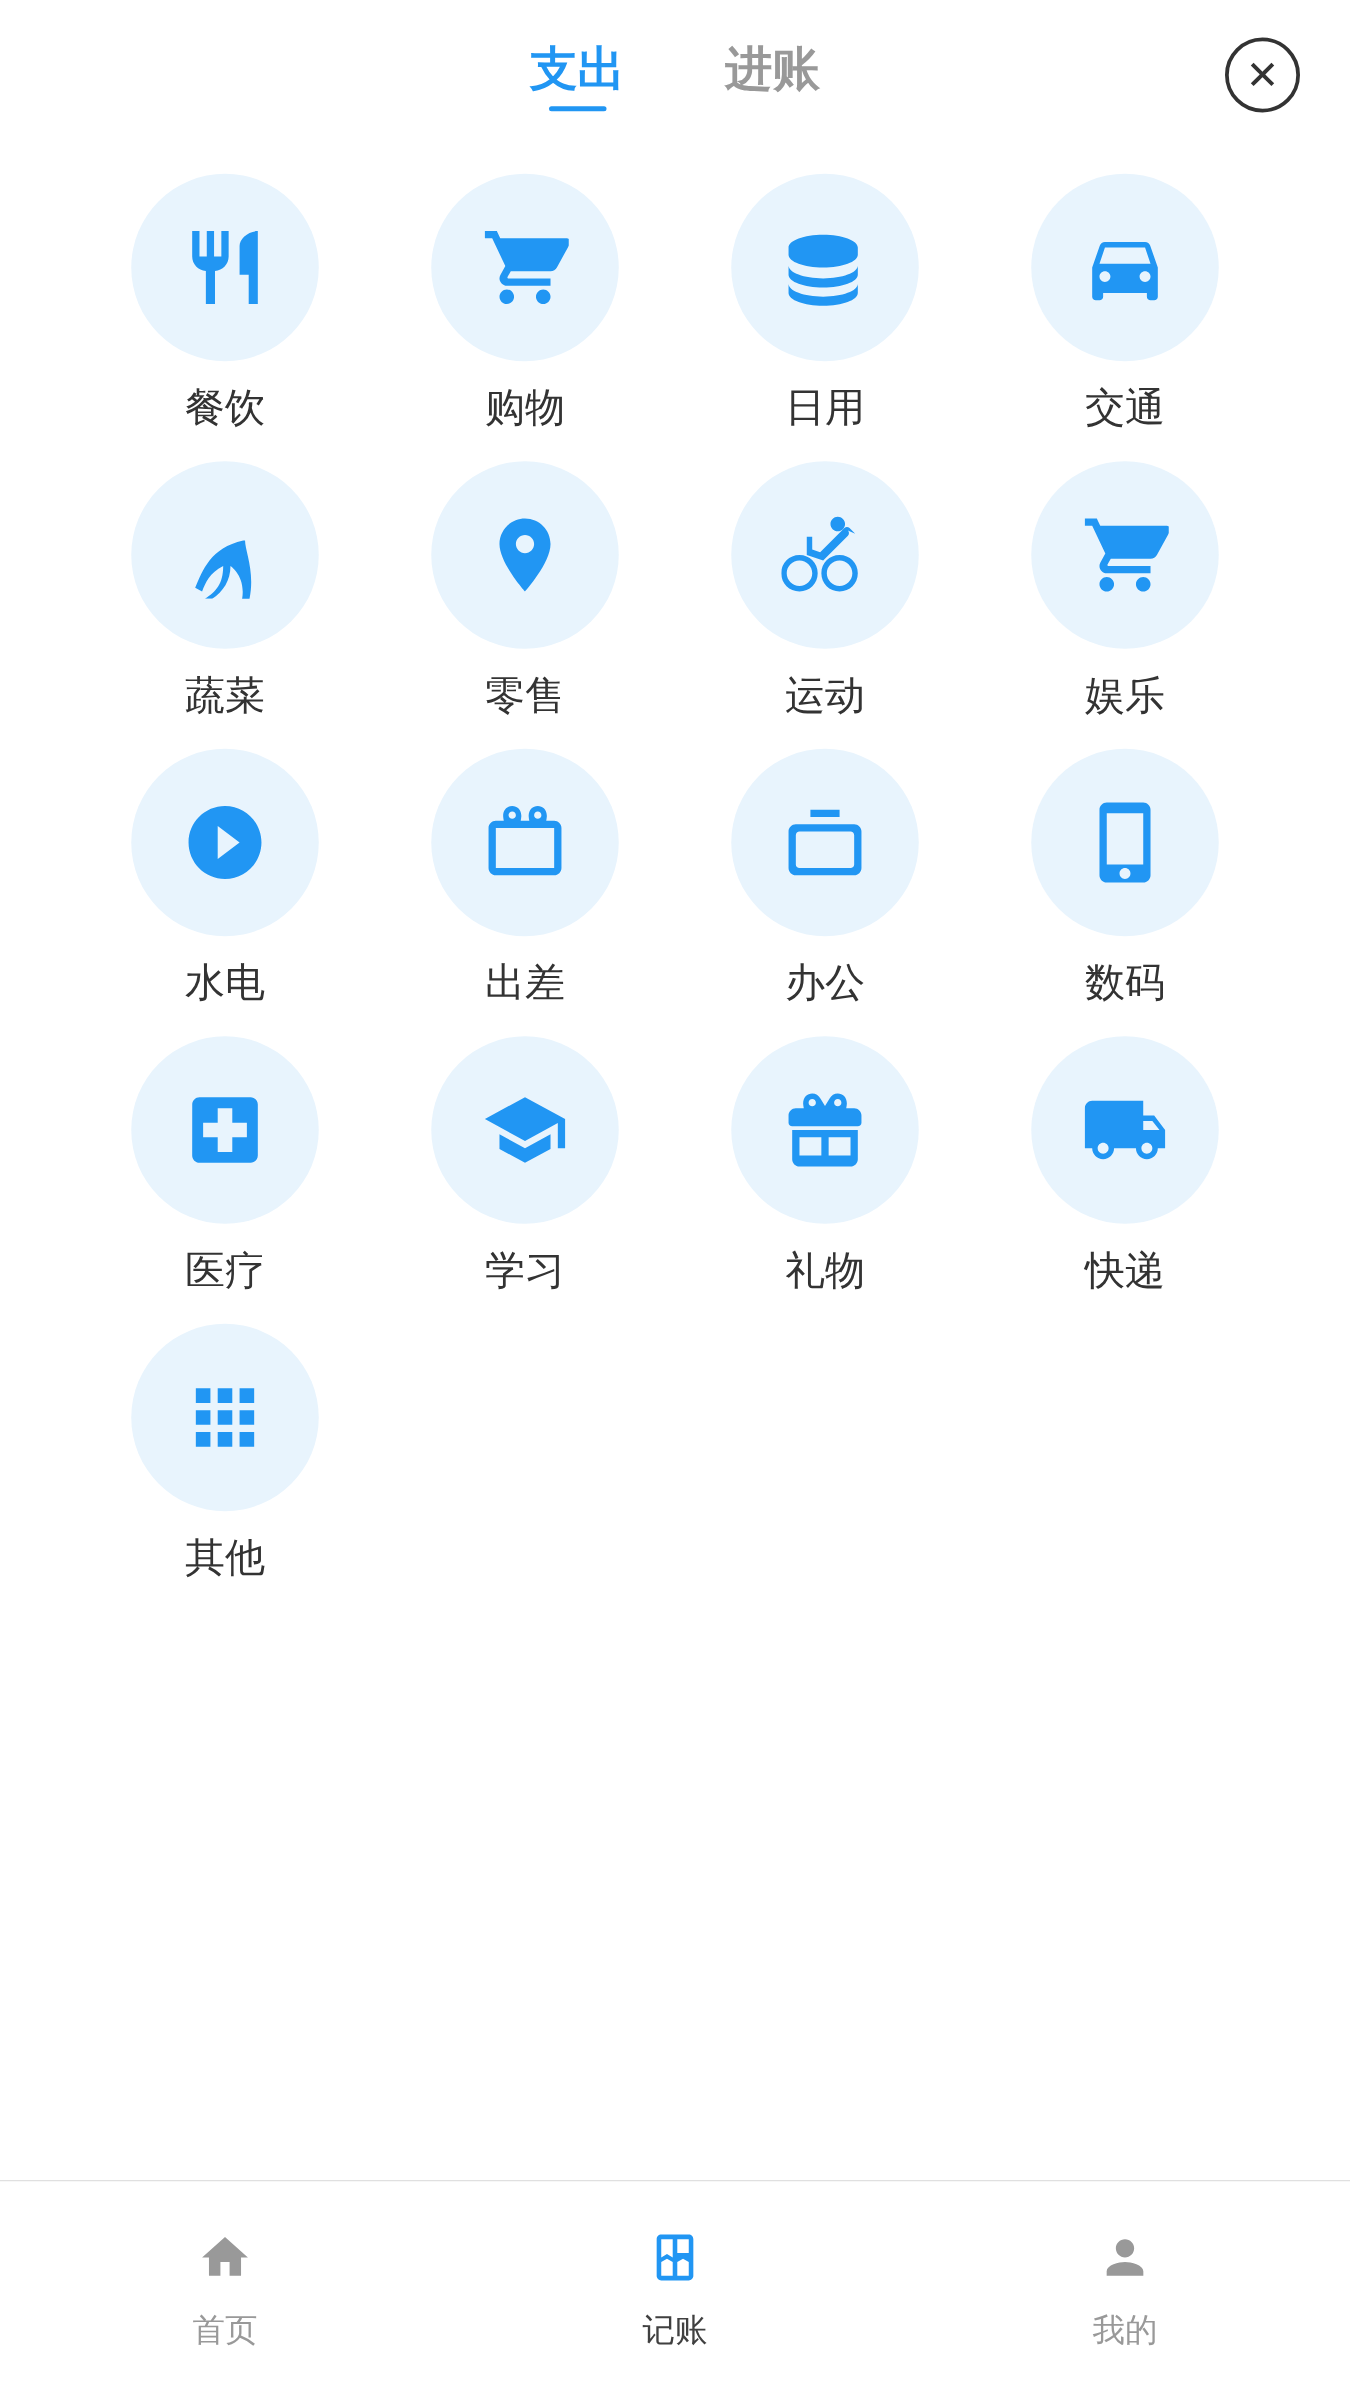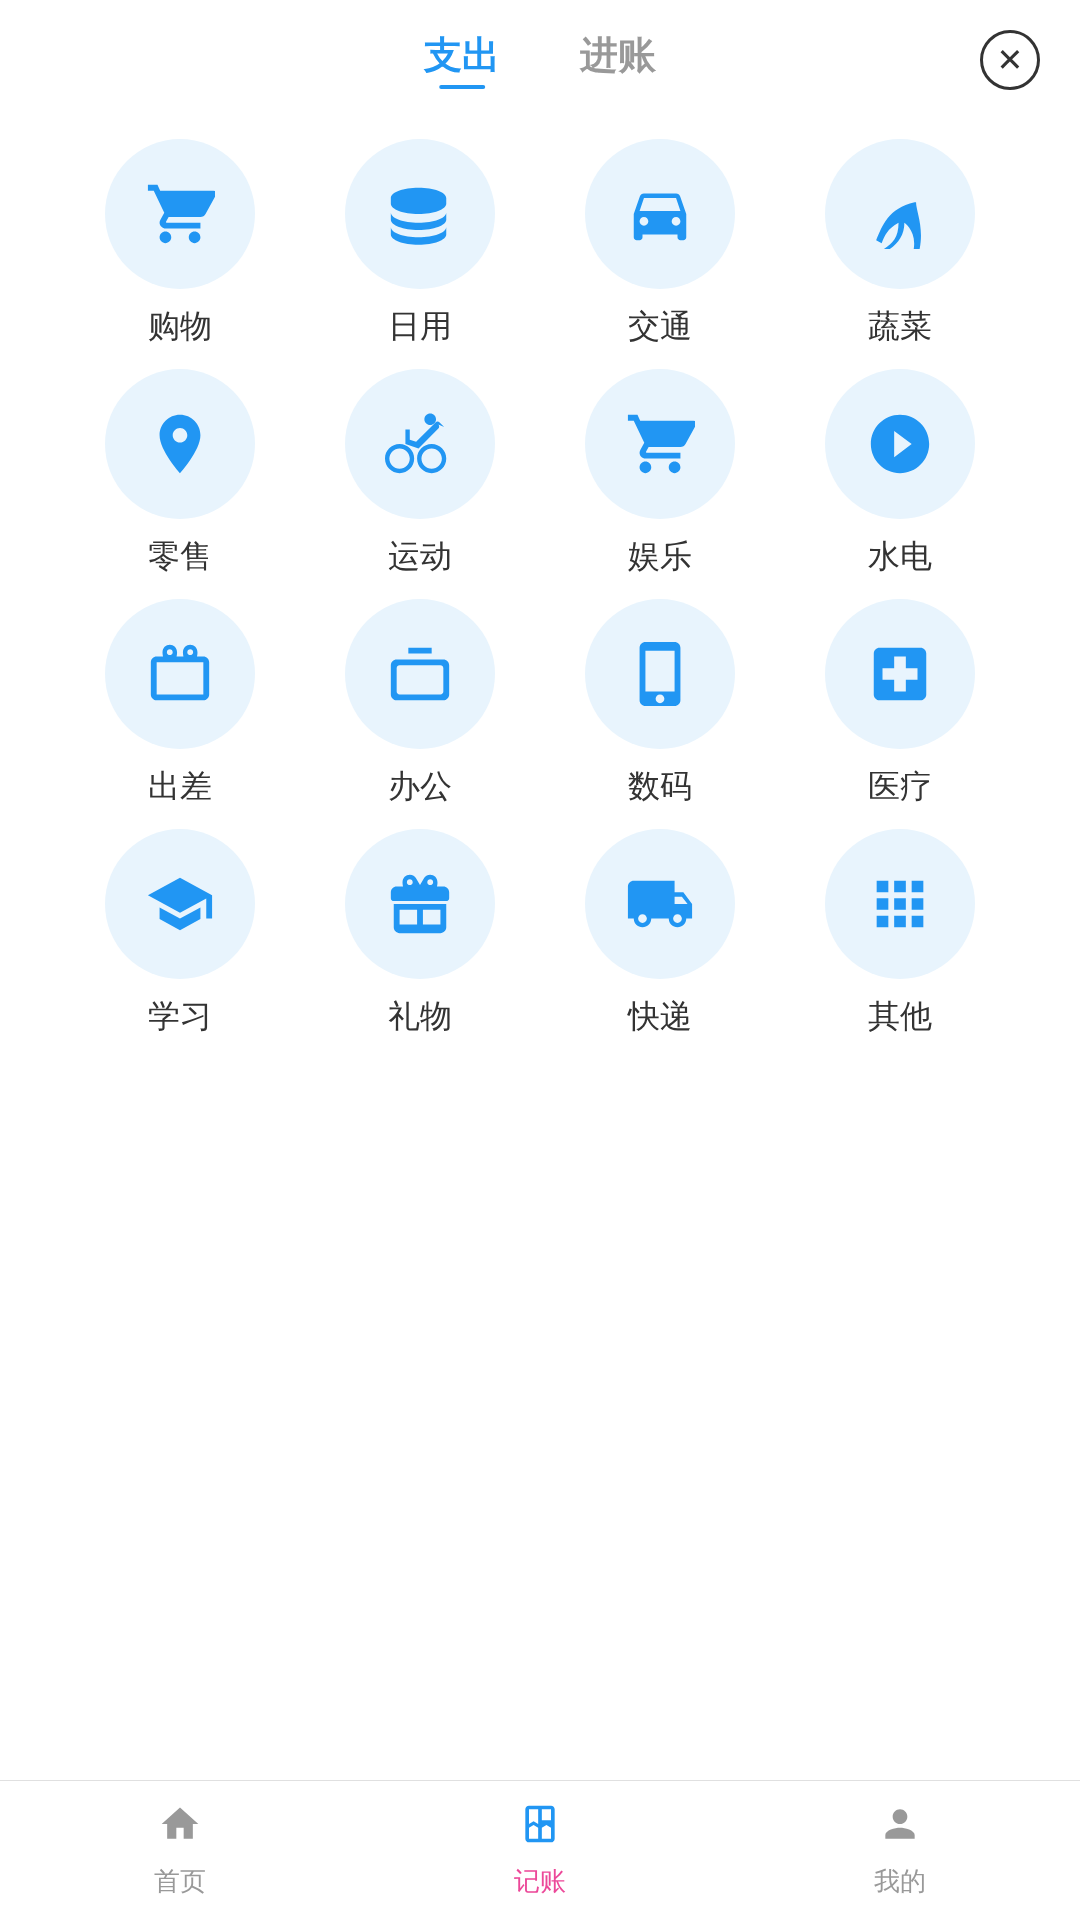--- a/index.html
+++ b/index.html
@@ -101,21 +101,21 @@
     .category-label {
       font-size: 32px;
       color: #333;
       font-weight: 400;
     }
 
     
     .bottom-nav {
       border-top: 1px solid #e0e0e0;
       display: flex;
-      height: 140px;
+      height: 176px;
       align-items: center;
     }
     .nav-item {
       flex: 1;
       display: flex;
       flex-direction: column;
       align-items: center;
       justify-content: center;
       gap: 8px;
       cursor: pointer;
@@ -125,38 +125,46 @@
       color: #999;
     }
     .nav-icon.active {
       color: #2196F3;
     }
     .nav-label {
       font-size: 26px;
       color: #999;
     }
     .nav-label.active {
-      color: #ec4899;
+      color: #404040;
     }
   </style>
 </head>
 <body>
 
 <div class="header">
   <div class="tab-container">
     <div class="tab active">支出</div>
     <div class="tab">进账</div>
   </div>
   <div class="close-btn">
     <span>✕</span>
   </div>
 </div>
 
 <div class="category-grid">
 
+  <div class="category-item">
+    <div class="icon-circle">
+      <svg viewBox="0 0 24 24">
+          <path d="M11 9H9V2H7v7H5V2H3v7c0 2.12 1.66 3.84 3.75 3.97V22h2.5v-9.03C11.34 12.84 13 11.12 13 9V2h-2v7zm5-3v8h2.5v8H21V2c-2.76 0-5 2.24-5 4z"></path>
+        </svg>
+    </div>
+    <span class="category-label">餐饮</span>
+  </div>
 
   <div class="category-item">
     <div class="icon-circle">
       <svg viewBox="0 0 24 24">
           <path d="M7 18c-1.1 0-1.99.9-1.99 2S5.9 22 7 22s2-.9 2-2-.9-2-2-2zM1 2v2h2l3.6 7.59-1.35 2.45c-.16.28-.25.61-.25.96C5 16.1 6.1 17 7 17h12v-2H7.42c-.14 0-.25-.11-.25-.25l.03-.12.9-1.63H19c.75 0 1.41-.41 1.75-1.03l3.58-6.49A1 1 0 0023.45 4H5.21l-.94-2H1zm16 16c-1.1 0-1.99.9-1.99 2s.89 2 1.99 2 2-.9 2-2-.9-2-2-2z"></path>
         </svg>
     </div>
     <span class="category-label">购物</span>
   </div>
 

